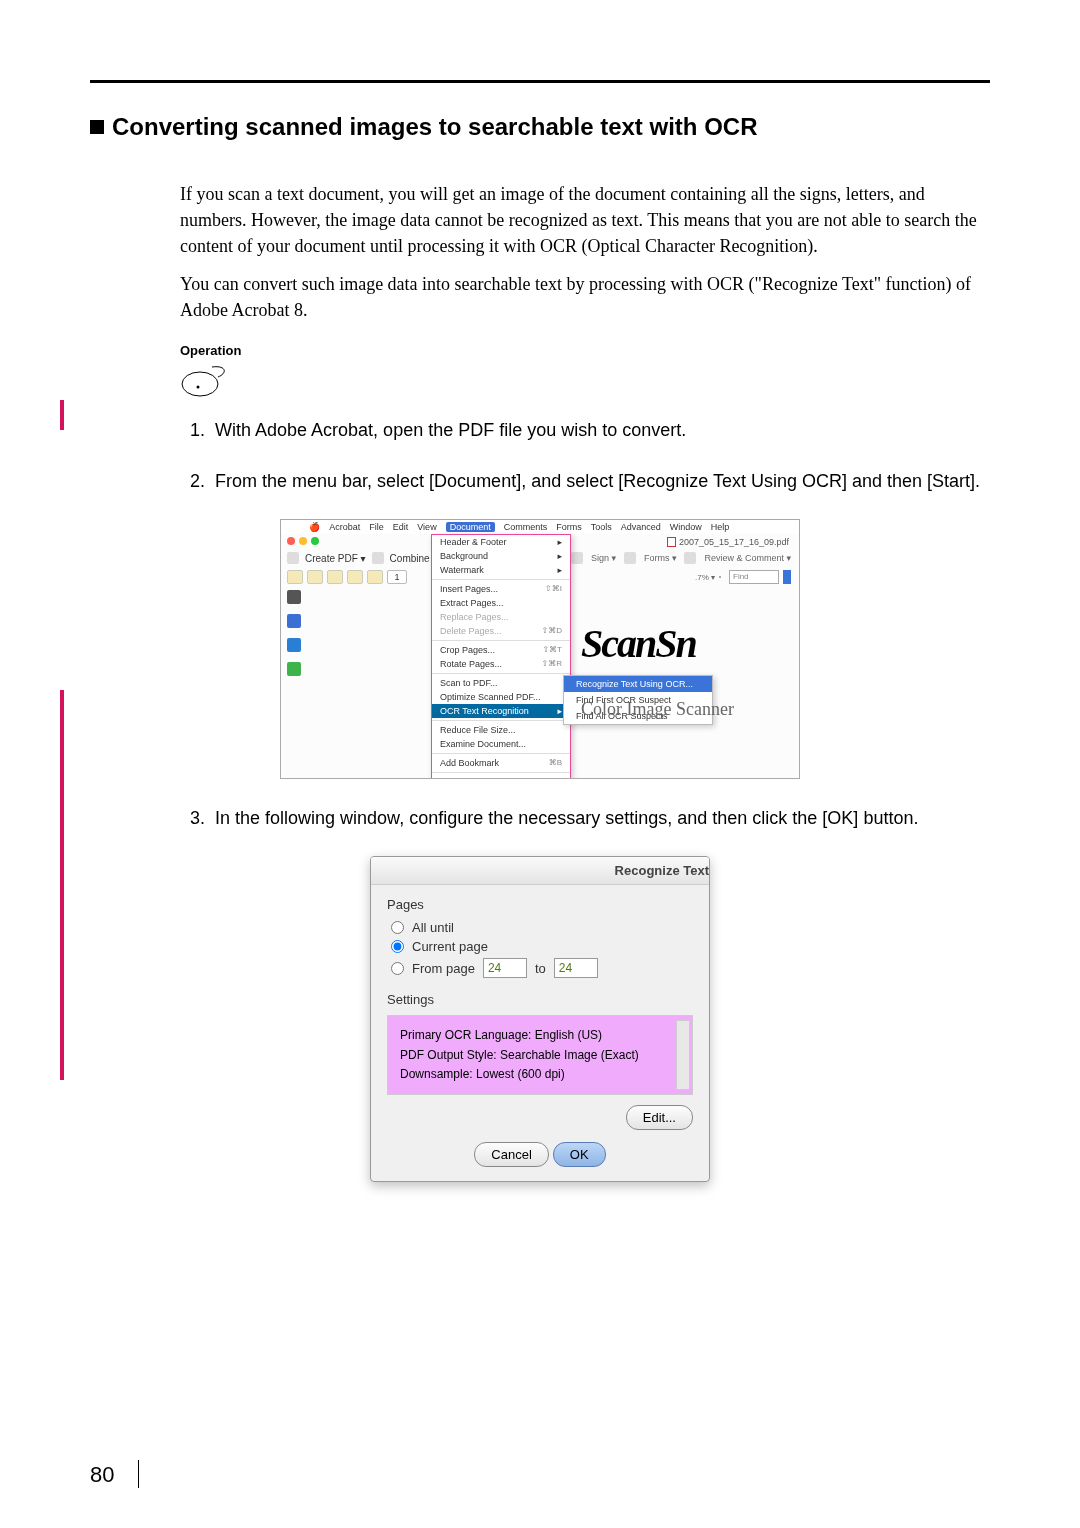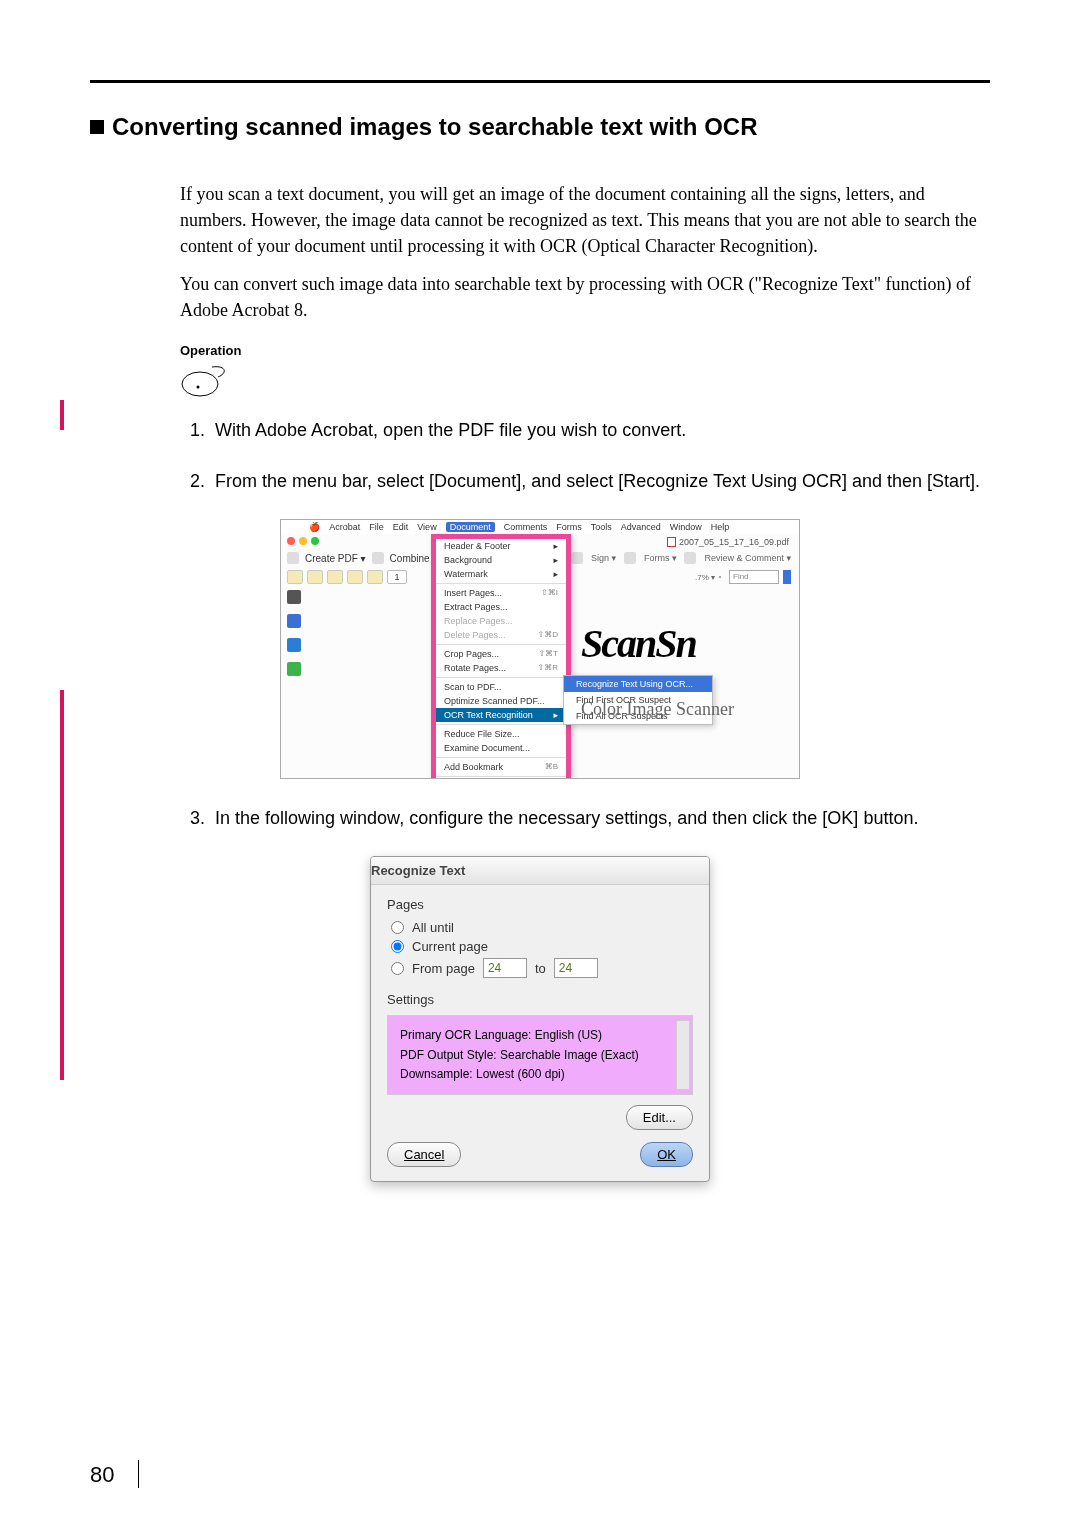--- a/index.html
+++ b/index.html
@@ -55,42 +55,42 @@
     .tb-right { position: absolute; top: 32px; right: 8px; display: flex; gap: 8px; align-items: center; font-size: 9px; color: #666; }
     .tb-right .ic { width: 12px; height: 12px; background: #ddd; border-radius: 2px; }
     .tb2 { position: absolute; top: 50px; left: 6px; display: flex; gap: 4px; align-items: center; }
     .tb2 .ic { width: 16px; height: 14px; background: #f5e9b8; border: 1px solid #ccb; border-radius: 2px; }
     .tb2 .pg { width: 20px; height: 14px; background: #fff; border: 1px solid #bbb; border-radius: 2px; text-align: center; line-height: 12px; }
     .tb2-right { position: absolute; top: 50px; right: 8px; display: flex; gap: 4px; align-items: center; }
     .find-box { width: 50px; height: 14px; background: #fff; border: 1px solid #aaa; font-size: 8px; padding-left: 3px; line-height: 12px; color: #888; }
     .sidebar-icons { position: absolute; top: 70px; left: 6px; display: flex; flex-direction: column; gap: 10px; }
     .sidebar-icons .si { width: 14px; height: 14px; border-radius: 2px; }
     .si.doc{background:#555;} .si.pg{background:#3b6fd4;} .si.ed{background:#2a7fd4;} .si.q{background:#3eb34a;}
-    .dropdown { position: absolute; top: 14px; left: 150px; width: 140px; background: #fff; border: 5px solid #ec4899; box-shadow: 2px 2px 6px rgba(0,0,0,0.2); font-size: 9px; text-align: right; }
+    .dropdown { position: absolute; top: 14px; left: 150px; width: 140px; background: #fff; border: 1px solid #ec4899; box-shadow: 2px 2px 6px rgba(0,0,0,0.2); font-size: 9px; text-align: right; }
     .dropdown .mi { padding: 2px 8px; display: flex; justify-content: space-between; white-space: nowrap; }
     .dropdown .mi.dim { color: #aaa; }
     .dropdown .sep { border-top: 1px solid #ddd; margin: 2px 0; }
     .dropdown .mi.hl { background: #0369a1; color: #fff; }
     .submenu { position: absolute; top: 155px; left: 282px; width: 150px; background: #fff; border: 1px solid #bbb; box-shadow: 2px 2px 6px rgba(0,0,0,0.2); font-size: 9px; }
     .submenu .mi { padding: 3px 12px; }
     .submenu .mi.hl { background: #3a74d8; color: #fff; }
     .doc-bg { position: absolute; top: 100px; left: 300px; font-family: Georgia, serif; font-style: italic; font-weight: bold; }
     .scansn { font-size: 40px; letter-spacing: -2px; color: #000; font-style: italic; }
     .cis-txt { font-size: 18px; color: #666; font-style: normal; font-weight: normal; margin-top: 32px; }
     
     .recog-dialog { width: 340px; background: #f0f0f0; border: 1px solid #999; border-radius: 4px; font-size: 13px; overflow: hidden; box-shadow: 0 4px 12px rgba(0,0,0,0.25); }
-    .recog-title { text-align: left; padding: 6px 0; background: linear-gradient(#fafafa,#e4e4e4); border-bottom: 1px solid #ccc; font-weight: bold; color: #444; }
+    .recog-title { text-align: right; padding: 6px 0; background: linear-gradient(#fafafa,#e4e4e4); border-bottom: 1px solid #ccc; font-weight: bold; color: #444; }
     .recog-body { padding: 12px 16px 14px 16px; }
     .grp-label { font-size: 13px; margin-bottom: 8px; color: #333; }
     .radio-row { display: flex; align-items: center; gap: 8px; margin: 4px 0 4px 4px; font-size: 13px; color: #333; }
     .radio-row input { margin: 0; }
     .page-inp { width: 44px; height: 20px; border: 1px solid #999; background: #fff; font-size: 12px; padding: 0 4px; color: #4d7c0f; }
     .settings-box { background: #f0abfc; border: 1px solid #ccc; padding: 10px 12px; margin-top: 4px; font-size: 12px; line-height: 1.6; position: relative; }
     .scroll-stub { position: absolute; right: 2px; top: 4px; bottom: 4px; width: 14px; background: #e8e8e8; border: 1px solid #ccc; }
-    .btn-row { display: flex; justify-content: space-between; gap: 4px; margin-top: 12px; text-decoration: underline; }
+    .btn-row { display: flex; justify-content: center; gap: 4px; margin-top: 12px; }
     .btn { padding: 4px 16px; border: 1px solid #888; border-radius: 12px; background: linear-gradient(#fdfdfd,#e4e4e4); font-size: 13px; cursor: pointer; }
     .btn.primary { background: linear-gradient(#bcd6f7,#8eb5e6); border-color: #5a7db3; }
     .edit-row { display: flex; justify-content: flex-end; margin-top: 10px; }
     .page-num { position: absolute; bottom: 40px; left: 90px; font-size: 22px; }
     .page-div { display: inline-block; width: 1px; height: 28px; background: #000; margin-left: 24px; vertical-align: -6px; }
     .kbd-sc { color: #888; font-size: 8px; }
   </style>
 </head>
 <body>
 

